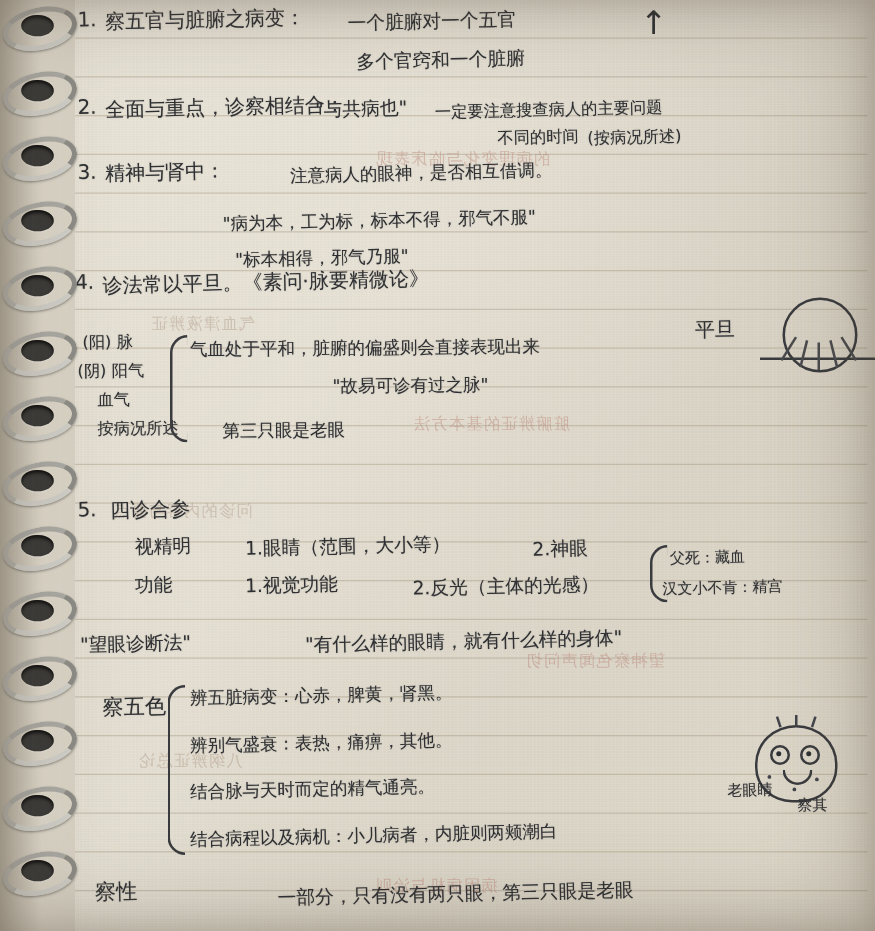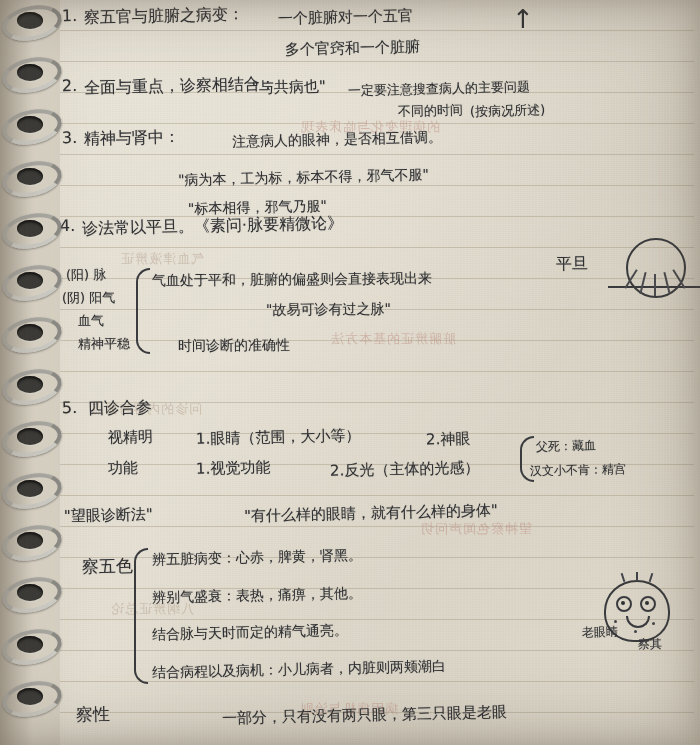--- a/index.html
+++ b/index.html
@@ -247,27 +247,27 @@
     <div class="ray" style="left:22px; top:40px; transform:rotate(32deg);"></div>
     <div class="ray" style="left:34px; top:44px; transform:rotate(14deg);"></div>
     <div class="ray" style="left:46px; top:46px; transform:rotate(0deg);"></div>
     <div class="ray" style="left:58px; top:44px; transform:rotate(-14deg);"></div>
     <div class="ray" style="left:70px; top:40px; transform:rotate(-32deg);"></div>
   </div>
 
   <div class="hw s13 sk0" style="left:66px; top:268px;">(阳) 脉</div>
   <div class="hw s13 sk0" style="left:62px; top:291px;">(阴) 阳气</div>
   <div class="hw s13 sk0" style="left:78px; top:314px;">血气</div>
-  <div class="hw s13 sk0" style="left:78px; top:337px;">精神平稳</div>
+  <div class="hw s13 sk0" style="left:78px; top:337px;">按病况所述</div>
 
   <div class="brace" style="left:136px; top:268px; height:82px;"></div>
 
   <div class="hw s14 sk0" style="left:152px; top:272px;">气血处于平和，脏腑的偏盛则会直接表现出来</div>
   <div class="hw s14 sk0" style="left:266px; top:302px;">"故易可诊有过之脉"</div>
-  <div class="hw s14 sk0" style="left:178px; top:338px;">时间诊断的准确性</div>
+  <div class="hw s14 sk0" style="left:178px; top:338px;">第三只眼是老眼</div>
 
   <div class="hw s16 sk1" style="left:62px; top:400px;">5.</div>
   <div class="hw s16 sk1" style="left:88px; top:400px;">四诊合参</div>
 
   <div class="hw s15 sk1" style="left:108px; top:430px;">视精明</div>
   <div class="hw s15 sk1" style="left:196px; top:430px;">1.眼睛（范围，大小等）</div>
   <div class="hw s15 sk1" style="left:426px; top:432px;">2.神眼</div>
 
   <div class="hw s15 sk1" style="left:108px; top:461px;">功能</div>
   <div class="hw s15 sk1" style="left:196px; top:461px;">1.视觉功能</div>

